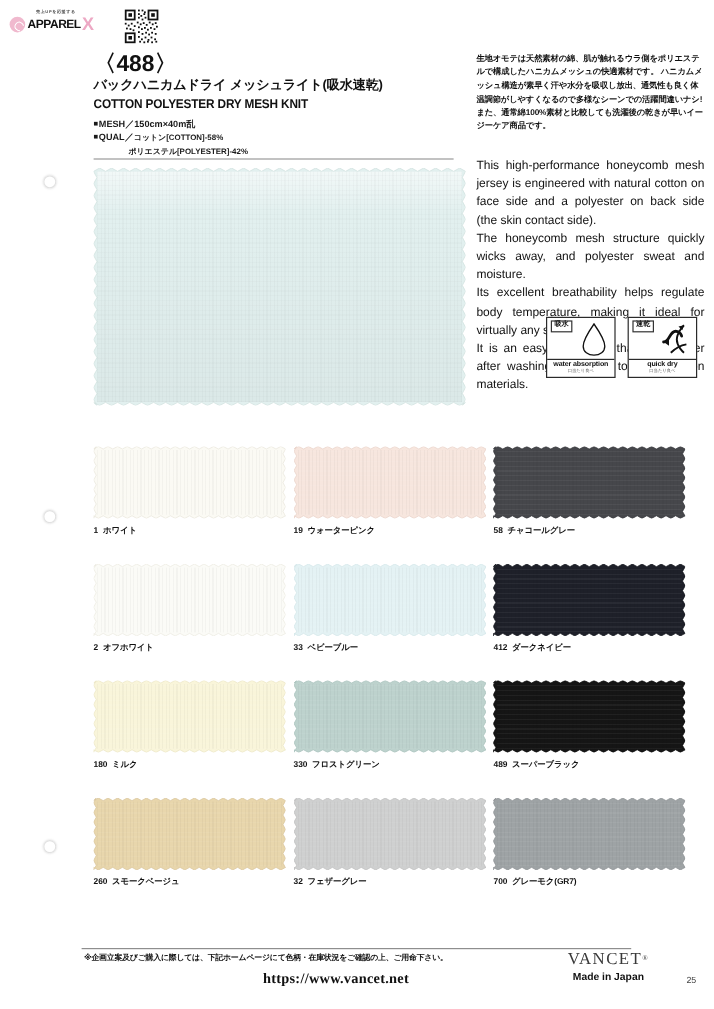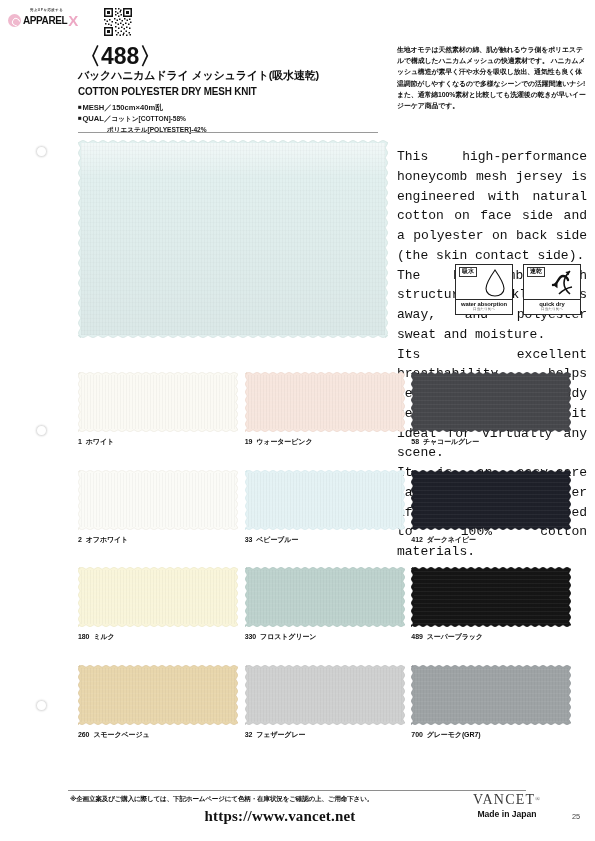--- a/index.html
+++ b/index.html
@@ -31,37 +31,37 @@
                border-radius:50%;border:1.4px solid #fff;border-right-color:transparent;
                transform:rotate(35deg);}
   .brand-word{font-size:10px;font-weight:800;letter-spacing:-.4px;line-height:1;}
   .brand-x{font-size:15px;font-weight:800;color:#eda8c4;line-height:1;margin-left:1px;}
 
   .qr{position:absolute;left:103px;top:7px;width:30px;height:30px;}
   .qr svg{display:block;}
 
   
   .titlewrap{position:absolute;left:78px;top:44px;width:300px;}
-  .code{font-size:23px;font-weight:800;letter-spacing:0px;line-height:1.05;}
+  .code{font-size:19px;font-weight:800;letter-spacing:0px;line-height:1.05;}
   .name-jp{font-size:11px;font-weight:800;line-height:1.25;margin-top:1px;letter-spacing:-.2px;}
   .name-en{font-size:10.6px;font-weight:800;letter-spacing:-.15px;margin-top:2px;
            font-family:"Liberation Sans Narrow","Liberation Sans",sans-serif;
            transform:scaleX(.93);transform-origin:left center;}
   .specs{margin-top:5px;font-size:7.6px;line-height:1.45;font-weight:700;color:#1a1a1a;}
   .specs .ln{white-space:nowrap;}
   .specs .sq{font-size:6.4px;vertical-align:1px;margin-right:.5px;}
   .specs .ind{padding-left:29px;}
   .specs .sm{font-size:6.6px;}
   .rule{position:absolute;left:78px;top:132px;width:300px;height:1px;background:#9a9a9a;}
 
   
   .desc-jp{position:absolute;left:397px;top:44px;width:190px;
            font-size:6.9px;line-height:1.62;font-weight:600;letter-spacing:-.1px;color:#111;}
-  .desc-en{position:absolute;left:397px;top:147px;width:190px;
-           font-size:13px;line-height:1.52;color:#111;text-align:justify;font-family:Liberation Mono, monospace;}
+  .desc-en{position:absolute;left:397px;top:131px;width:190px;
+           font-size:10px;line-height:1.52;color:#111;text-align:justify;}
   .desc-en p{margin:0;}
 
   
   .badges{position:absolute;left:455px;top:264px;display:flex;gap:10px;}
   .badge{width:56px;border:1px solid #2a2a2a;background:#fff;}
   .badge-top{height:34px;position:relative;border-bottom:1px solid #2a2a2a;}
   .badge-kanji{position:absolute;left:3px;top:2px;font-size:6px;font-weight:800;
                border:1px solid #333;padding:0px 2px;line-height:1.25;background:#fff;}
   .badge-art{position:absolute;right:4px;top:2px;width:26px;height:30px;}
   .badge-bottom{padding:1px 0 2px;text-align:center;}
@@ -80,21 +80,21 @@
              white-space:nowrap;color:#111;}
   .cell .lbl .no{margin-right:4px;}
   .sw svg{position:absolute;inset:0;display:block;}
 
   
   .foot-rule{position:absolute;left:68px;top:790px;width:458px;height:1px;background:#8e8e8e;}
   .foot-note{position:absolute;left:70px;top:795px;width:340px;
              font-size:6.6px;font-weight:700;line-height:1.3;letter-spacing:-.2px;}
   .foot-url{position:absolute;left:150px;top:808px;width:260px;text-align:center;
             font-family:"Liberation Serif","DejaVu Serif",serif;
-            font-size:15px;font-weight:700;letter-spacing:.2px;}
+            font-size:12px;font-weight:700;letter-spacing:.2px;}
   .foot-brand{position:absolute;left:452px;top:793px;width:110px;text-align:center;}
   .vancet{font-family:"Liberation Serif","DejaVu Serif",serif;
           font-size:14px;letter-spacing:1.2px;color:#3a3a3a;line-height:1;}
   .vancet sup{font-size:6px;vertical-align:3px;}
   .madein{font-size:8.6px;font-weight:700;margin-top:3px;line-height:1;}
   .pageno{position:absolute;left:572px;top:812px;font-size:7.4px;color:#444;}
 </style>
 </head>
 <body>
 

